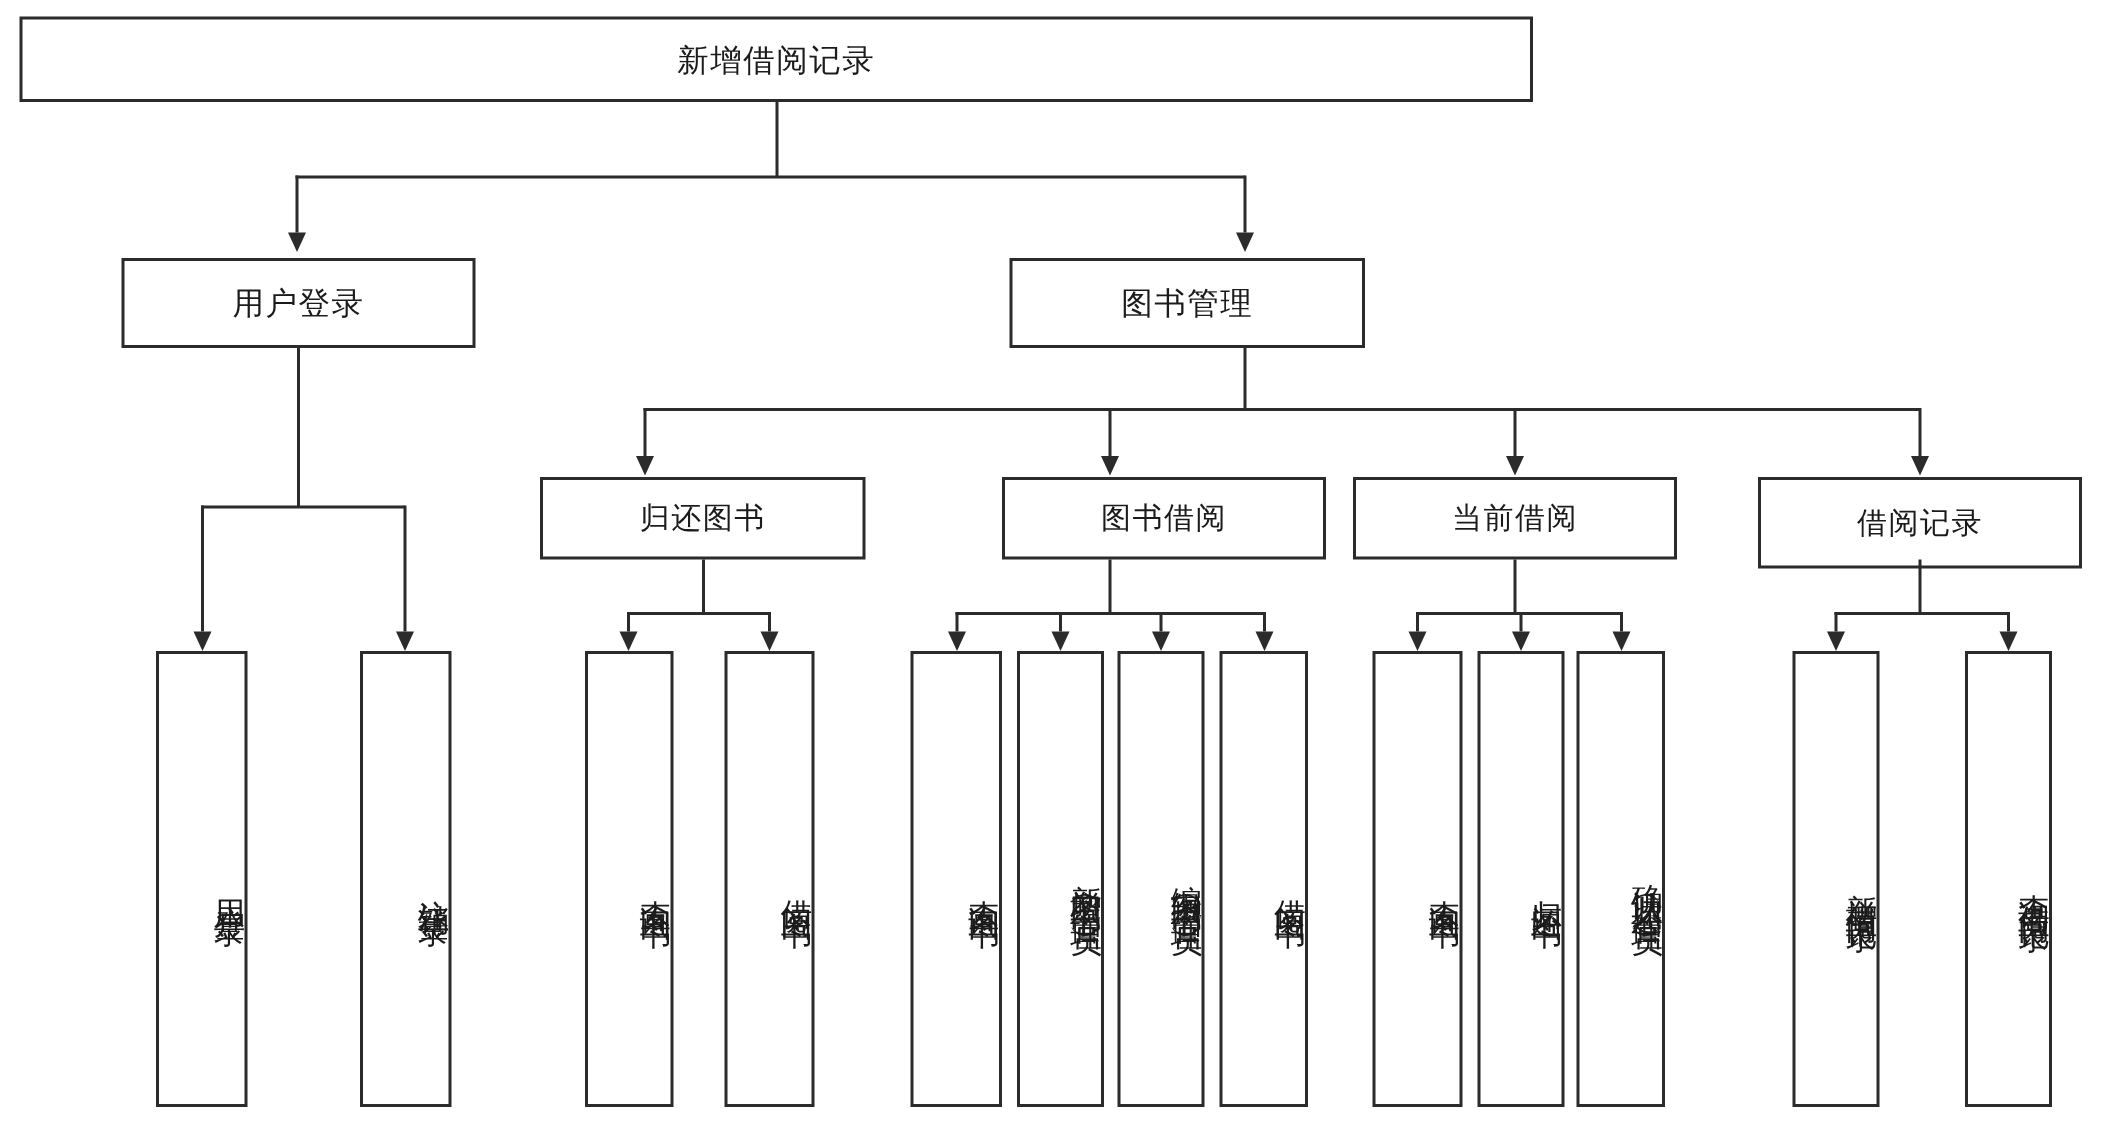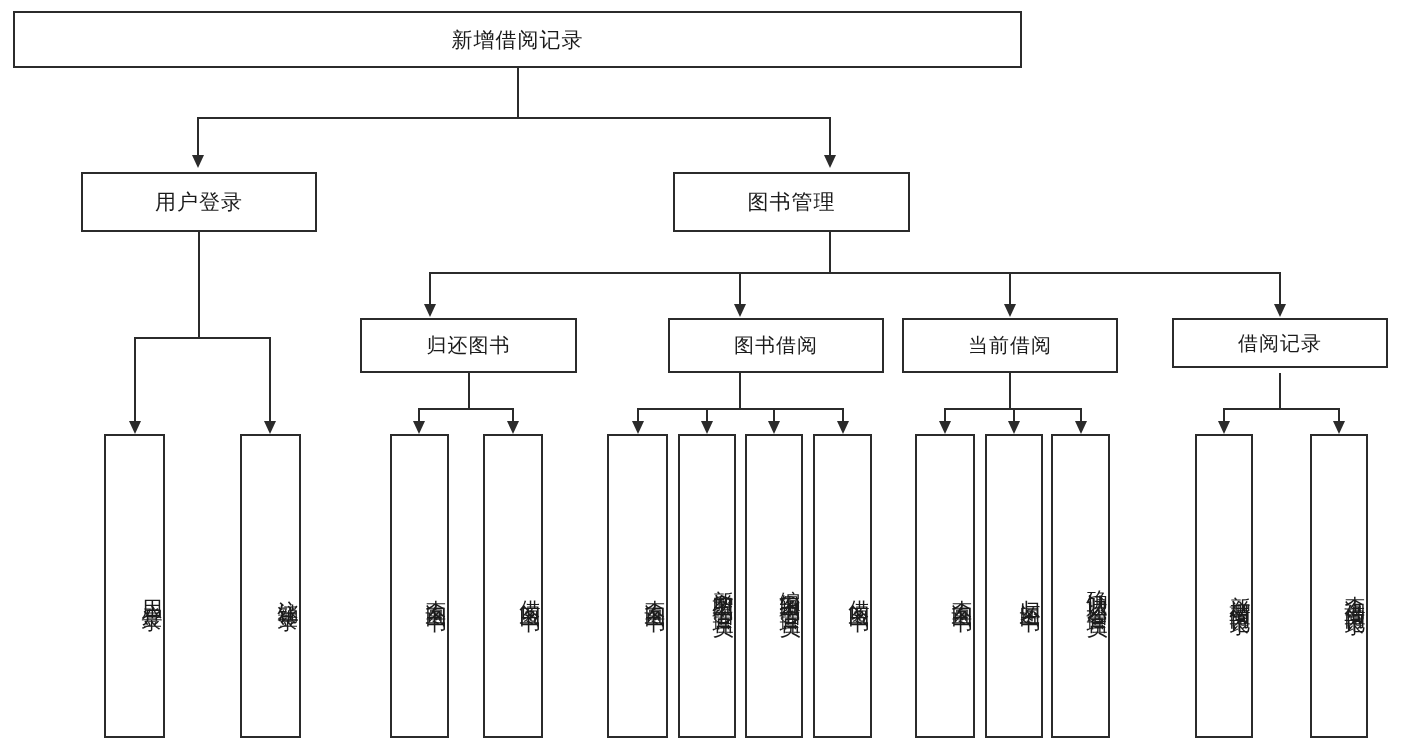--- a/index.html
+++ b/index.html
@@ -115,21 +115,21 @@
 
   <div class="node h small" style="left:360px;top:318px;width:217px;height:55px;">
     <span>归还图书</span>
   </div>
   <div class="node h small" style="left:632px;top:318px;width:216px;height:55px;margin-left:36px;">
     <span>图书借阅</span>
   </div>
   <div class="node h small" style="left:902px;top:318px;width:216px;height:55px;">
     <span>当前借阅</span>
   </div>
-  <div class="node h small" style="left:1172px;top:318px;width:216px;height:50px;">
+  <div class="node h small" style="left:1172px;top:318px;width:216px;height:61px;">
     <span>借阅记录</span>
   </div>
 
   <div class="ln v" style="left:468px;top:373px;height:36px;"></div>
   <div class="ln h" style="left:418px;top:408px;width:95px;"></div>
   <div class="ln v" style="left:418px;top:408px;height:13px;"></div>
   <div class="arrow" style="left:413px;top:421px;"></div>
   <div class="ln v" style="left:512px;top:408px;height:13px;"></div>
   <div class="arrow" style="left:507px;top:421px;"></div>
 

